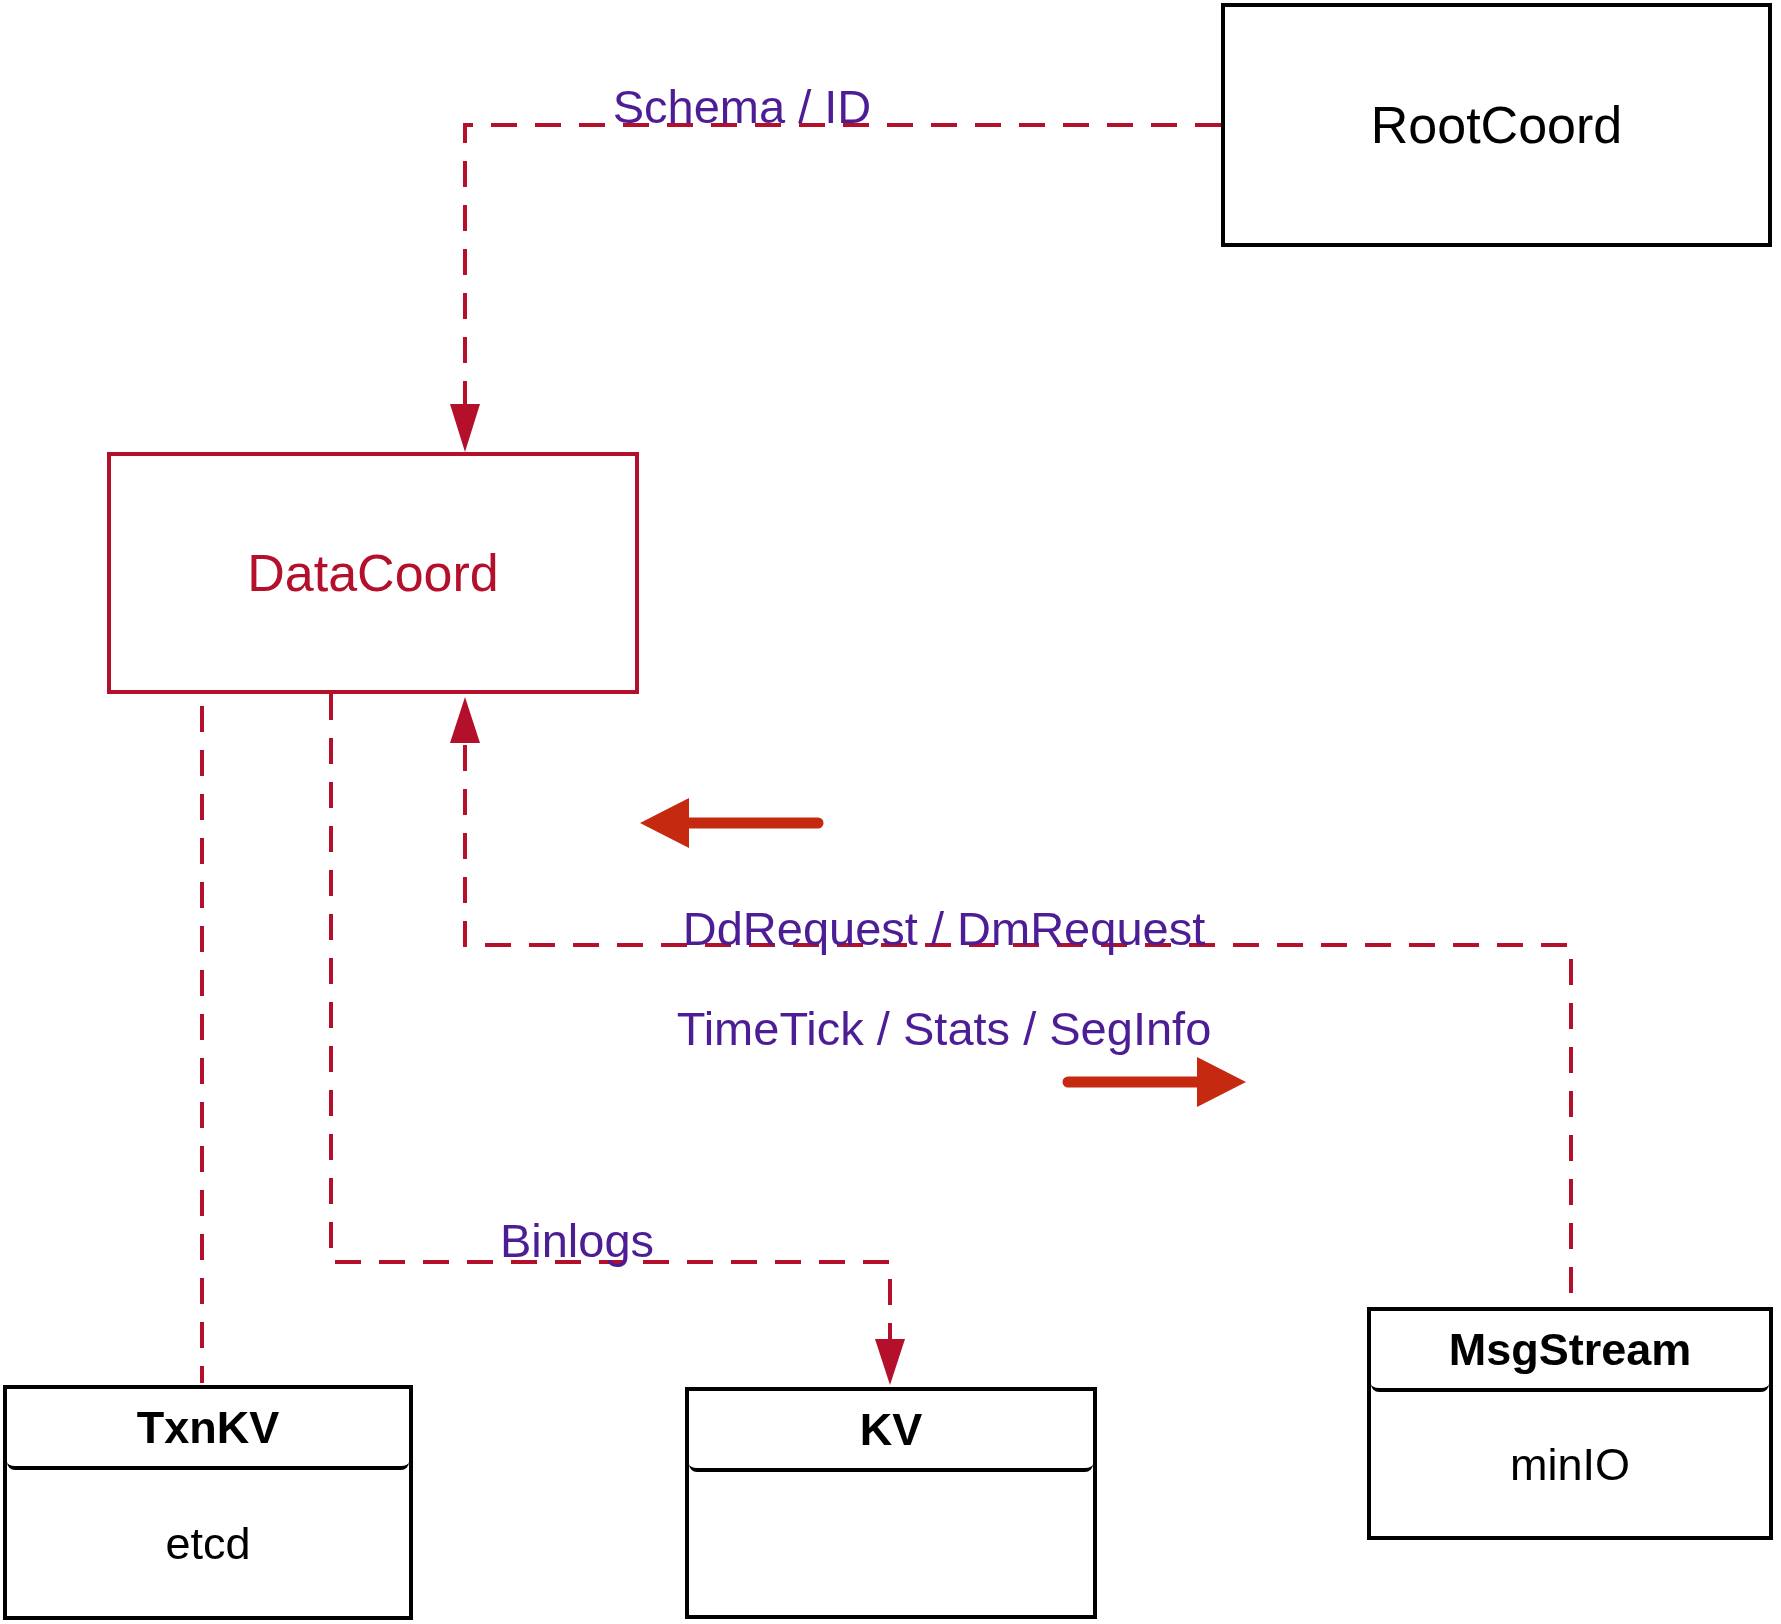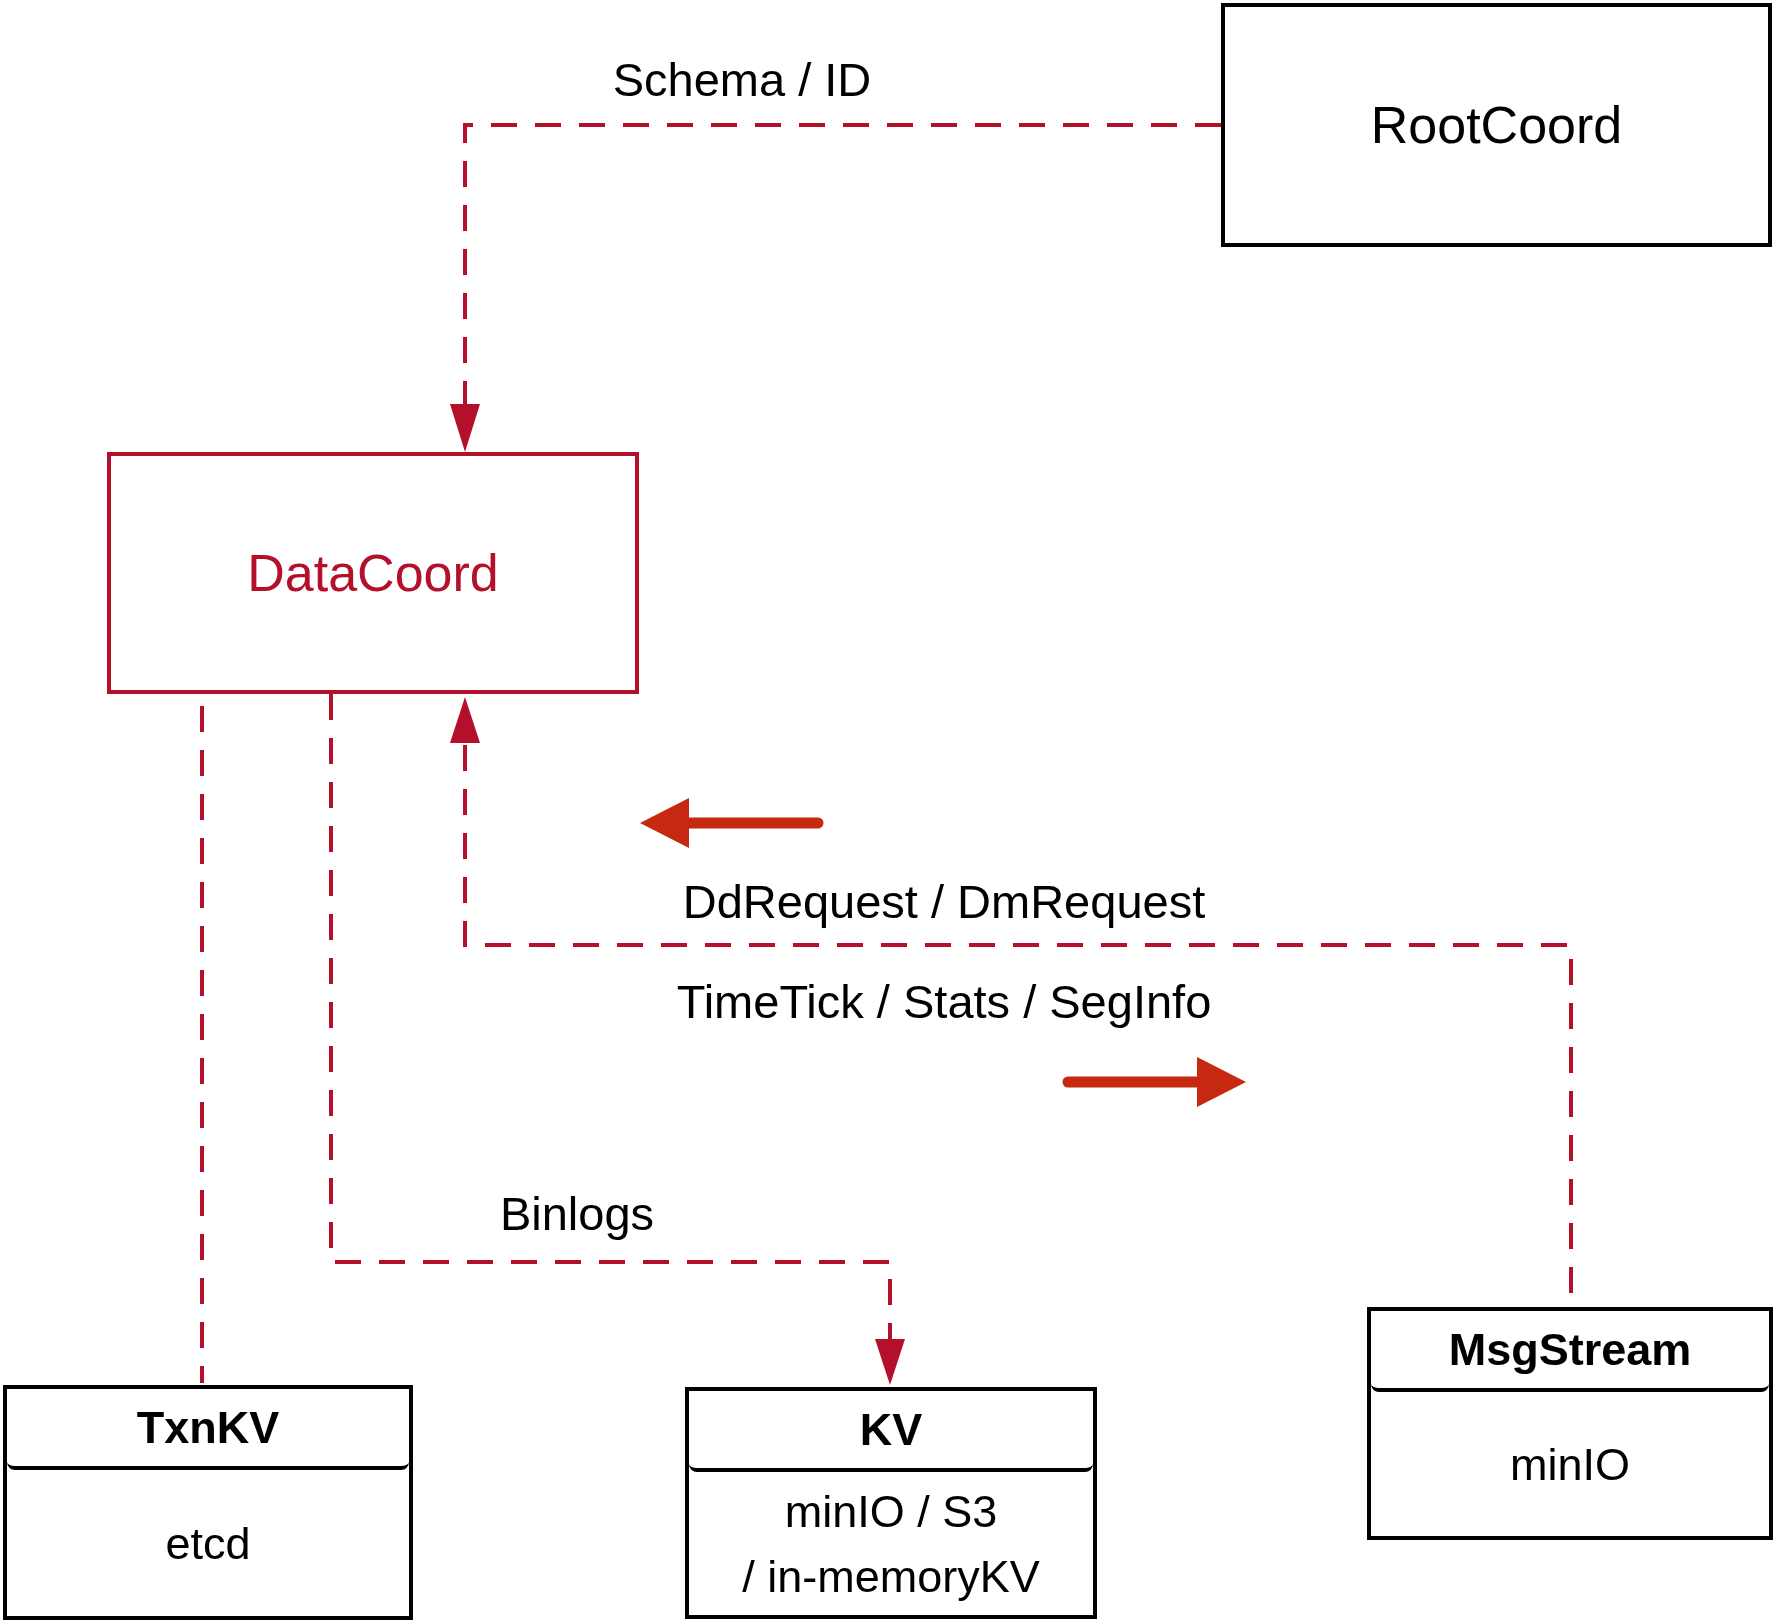--- a/index.html
+++ b/index.html
@@ -31,21 +31,21 @@
   .db-body{
     flex:1 1 auto;display:flex;flex-direction:column;align-items:center;justify-content:center;
     font-size:45px;line-height:65px;color:#000000;white-space:nowrap;
   }
   #txnkv{left:3px;top:1385px;width:410px;height:235px;}
   #kv{left:685px;top:1387px;width:412px;height:232px;}
   #msgstream{left:1367px;top:1307px;width:406px;height:233px;}
 
   .edge-label{
     position:absolute;transform:translate(-50%,-50%);white-space:nowrap;
-    font-size:47px;color:#000000;
+    font-size:47px;color:#4c1d95;margin-top:27px;
   }
   #lbl-schema{left:742px;top:79px;}
   #lbl-dd{left:944px;top:901px;}
   #lbl-tt{left:944px;top:1001px;}
   #lbl-binlogs{left:577px;top:1213px;}
 </style>
 </head>
 <body>
 
 <div id="diagram">
@@ -81,24 +81,20 @@
 
   <div id="txnkv" class="box db-box">
     <div class="db-header">TxnKV</div>
     <div class="db-body">
       <span>etcd</span>
     </div>
   </div>
 
   <div id="kv" class="box db-box">
     <div class="db-header">KV</div>
-    <div class="db-body">
-      <span>minIO / S3</span>
-      <span>/ in-memoryKV</span>
-    </div>
   </div>
 
   <div id="msgstream" class="box db-box">
     <div class="db-header">MsgStream</div>
     <div class="db-body">
       <span>minIO</span>
     </div>
   </div>
 
   <div id="lbl-schema" class="edge-label">Schema / ID</div>

